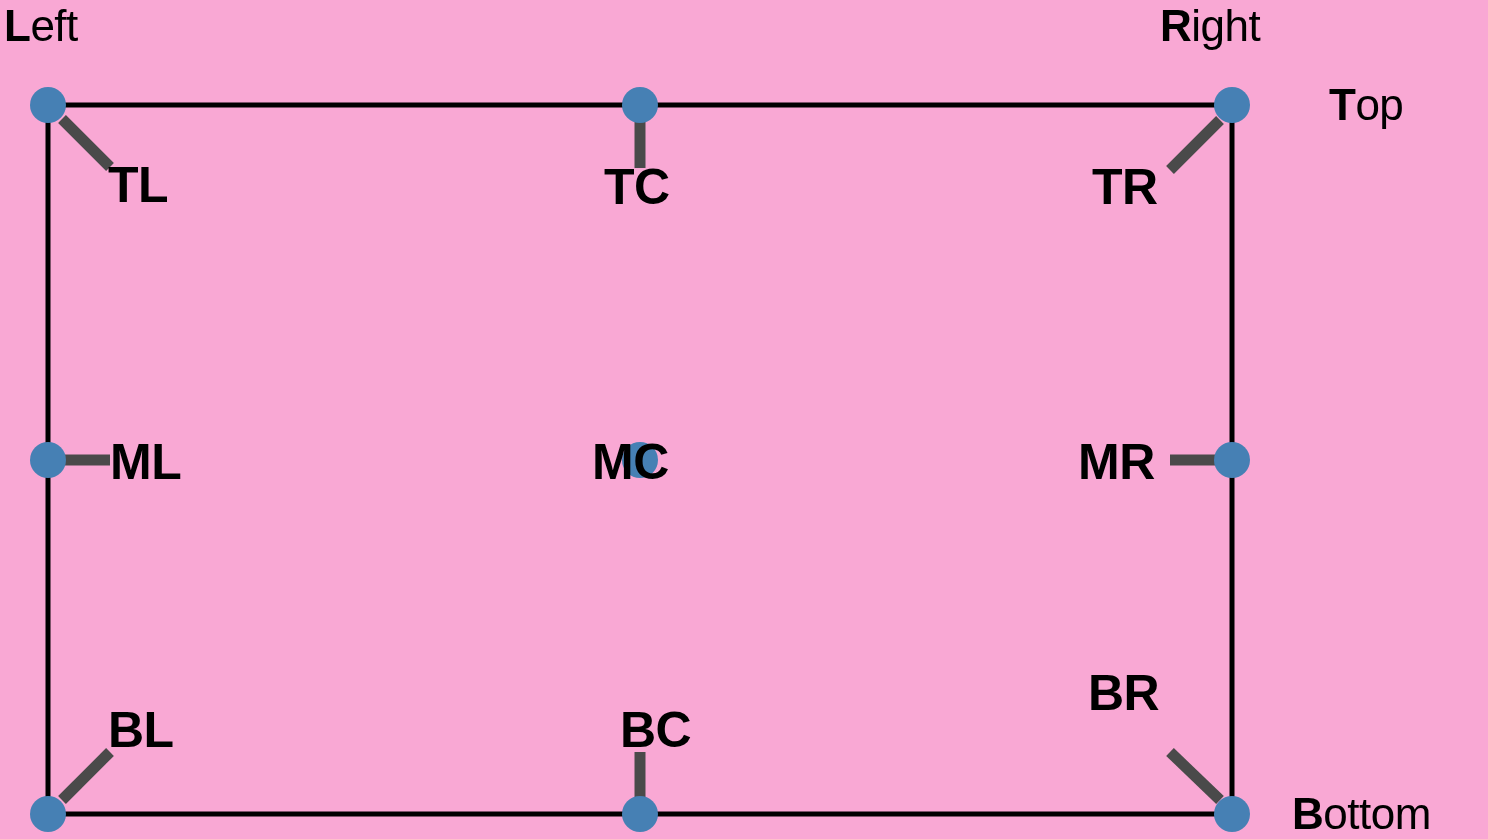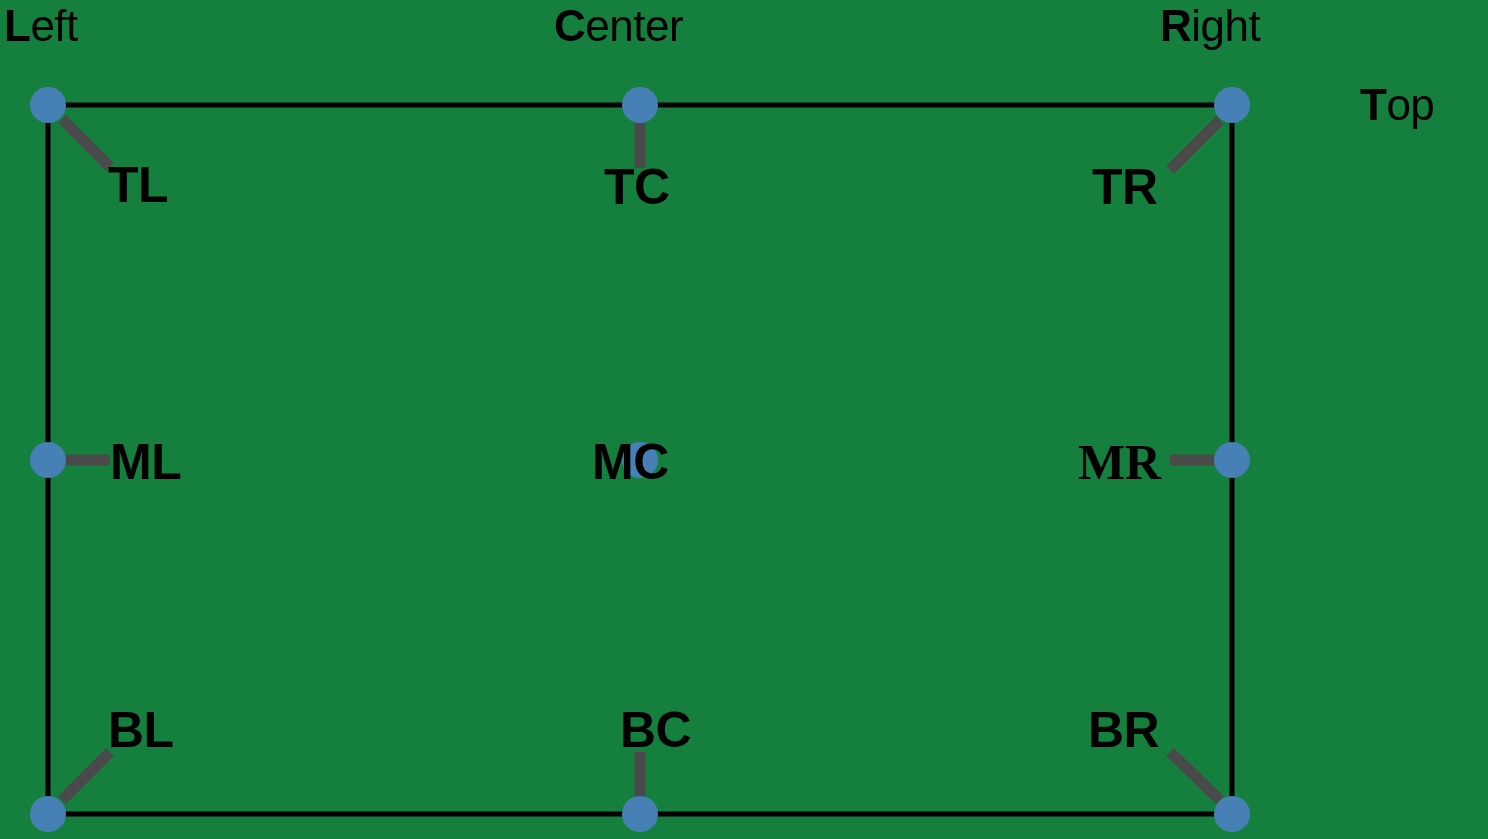--- a/index.html
+++ b/index.html
@@ -7,21 +7,21 @@
     padding: 0;
     background: #ffffff;
   }
   body {
     font-family: "Liberation Sans", sans-serif;
   }
   #stage {
     position: relative;
     width: 1488px;
     height: 839px;
-    background: #15803d;
+    background: #f9a8d4;
     overflow: hidden;
     text-align: right;
   }
   #stage svg {
     position: absolute;
     left: 0;
     top: 0;
   }
   .edge-label {
     position: absolute;
@@ -74,35 +74,35 @@
         <circle cx="1232" cy="460" r="18" fill="#4680b4"></circle>
         <circle cx="48" cy="814" r="18" fill="#4680b4"></circle>
         <circle cx="640" cy="814" r="18" fill="#4680b4"></circle>
         <circle cx="1232" cy="814" r="18" fill="#4680b4"></circle>
       </g>
   </svg>
 
   <div class="edge-label" id="col-label-left" style="left: 4px; top: 4px;">
     <span class="cap">L</span><span class="rest">eft</span>
   </div>
-  <div class="edge-label" id="col-label-center" style="left: 554px; top: 4px;">
-    <span class="cap">C</span><span class="rest">enter</span>
-  </div>
   <div class="edge-label" id="col-label-right" style="left: 1160px; top: 4px;">
     <span class="cap">R</span><span class="rest">ight</span>
   </div>
 
-  <div class="edge-label" id="row-label-top" style="left: 1360px; top: 83px;">
+  <div class="edge-label" id="row-label-top" style="left: 1329px; top: 83px;">
     <span class="cap">T</span><span class="rest">op</span>
+  </div>
+  <div class="edge-label" id="row-label-bottom" style="left: 1292px; top: 792px;">
+    <span class="cap">B</span><span class="rest">ottom</span>
   </div>
 
   <div id="node-labels">
       <div class="node-label" style="left: 108px; top: 160px;">TL</div>
       <div class="node-label" style="left: 604px; top: 162px;">TC</div>
       <div class="node-label" style="left: 1092px; top: 162px;">TR</div>
       <div class="node-label" style="left: 110px; top: 437px;">ML</div>
       <div class="node-label" style="left: 592px; top: 437px;">MC</div>
-      <div class="node-label" style="left: 1078px; top: 437px; font-family: Liberation Serif, serif;">MR</div>
+      <div class="node-label" style="left: 1078px; top: 437px;">MR</div>
       <div class="node-label" style="left: 108px; top: 705px;">BL</div>
       <div class="node-label" style="left: 620px; top: 705px;">BC</div>
-      <div class="node-label" style="left: 1088px; top: 705px;">BR</div>
+      <div class="node-label" style="left: 1088px; top: 668px;">BR</div>
     </div>
 </div>
 
 </body></html>

